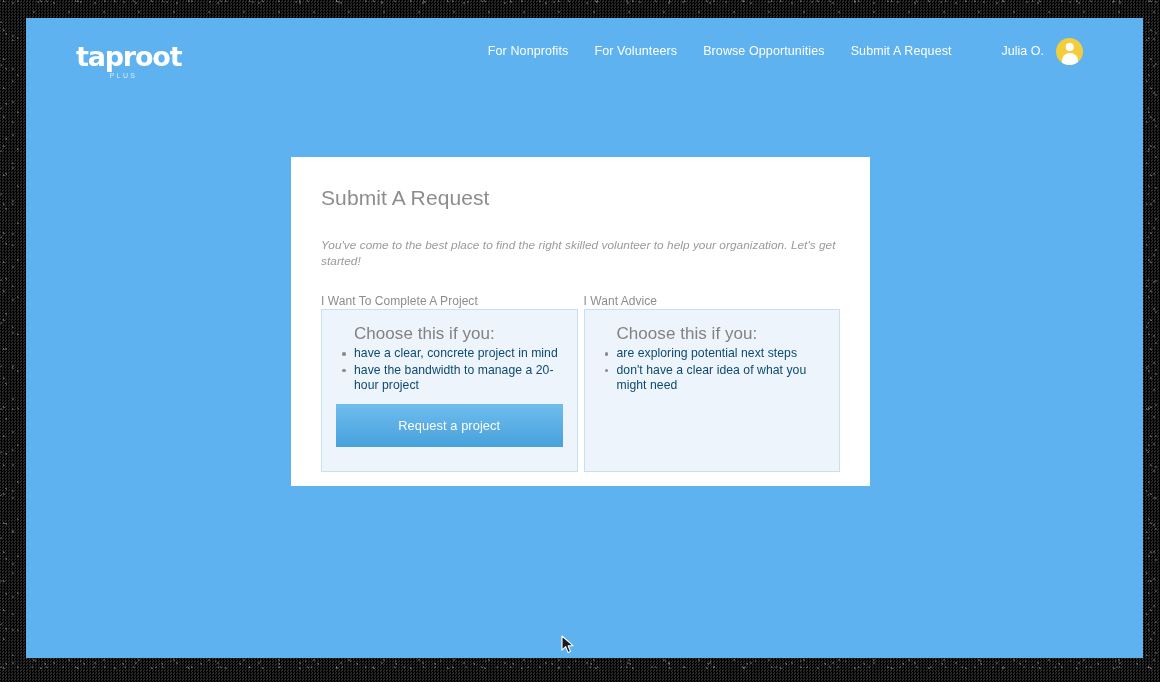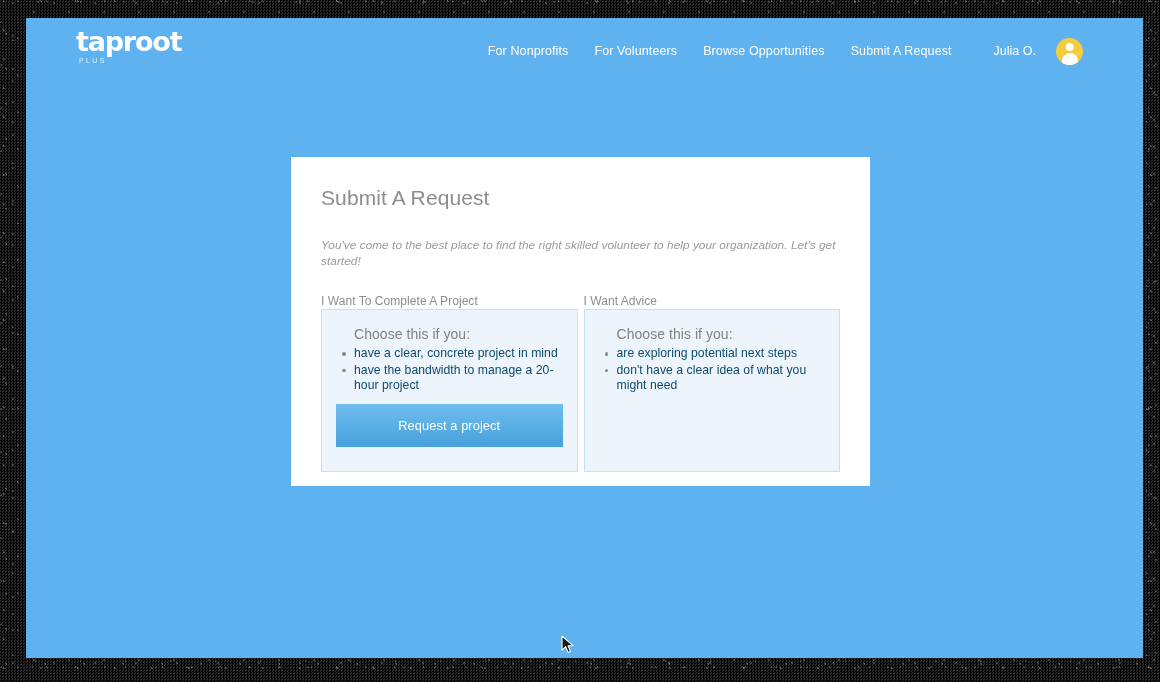--- a/index.html
+++ b/index.html
@@ -56,23 +56,23 @@
   
   #topnav {
     position: absolute;
     left: 0; top: 0;
     width: 100%;
     height: 66px;
   }
   #logo {
     position: absolute;
     left: 50px;
-    top: 10px;
+    top: 25px;
     width: 92px;
-    text-align: left;
+    text-align: center;
     user-select: none;
   }
   #logo .wordmark {
     display: block;
     color: #ffffff;
     font-size: 27px;
     line-height: 27px;
     font-weight: bold;
     letter-spacing: -1.2px;
     font-family: "DejaVu Sans", sans-serif;
@@ -97,24 +97,24 @@
   }
   #nav-links .nav-link {
     color: #ffffff;
     font-size: 12.5px;
     letter-spacing: .1px;
     text-decoration: none;
     white-space: nowrap;
     cursor: pointer;
   }
   #nav-links .nav-user {
-    margin-left: 16px;
+    margin-left: 24px;
     display: flex;
     align-items: center;
-    gap: 20px;
+    gap: 12px;
     cursor: pointer;
   }
   #nav-links .nav-user .uname {
     color: #ffffff;
     font-size: 12.5px;
     white-space: nowrap;
   }
   .avatar {
     width: 27px;
     height: 27px;
@@ -192,21 +192,21 @@
   .option-card {
     background: #EDF4FC;
     border: 1px solid #C7E0F2;
     box-sizing: border-box;
     height: 163px;
     padding: 16px 14px 0 14px;
     position: relative;
   }
   .card-lead {
     color: #828282;
-    font-size: 14px;
+    font-size: 17px;
     line-height: 16px;
     margin: 0 0 4px 18px;
     letter-spacing: .05px;
   }
   .card-list {
     margin: 0;
     padding: 0 0 0 18px;
     list-style: none;
   }
   .card-list li {

